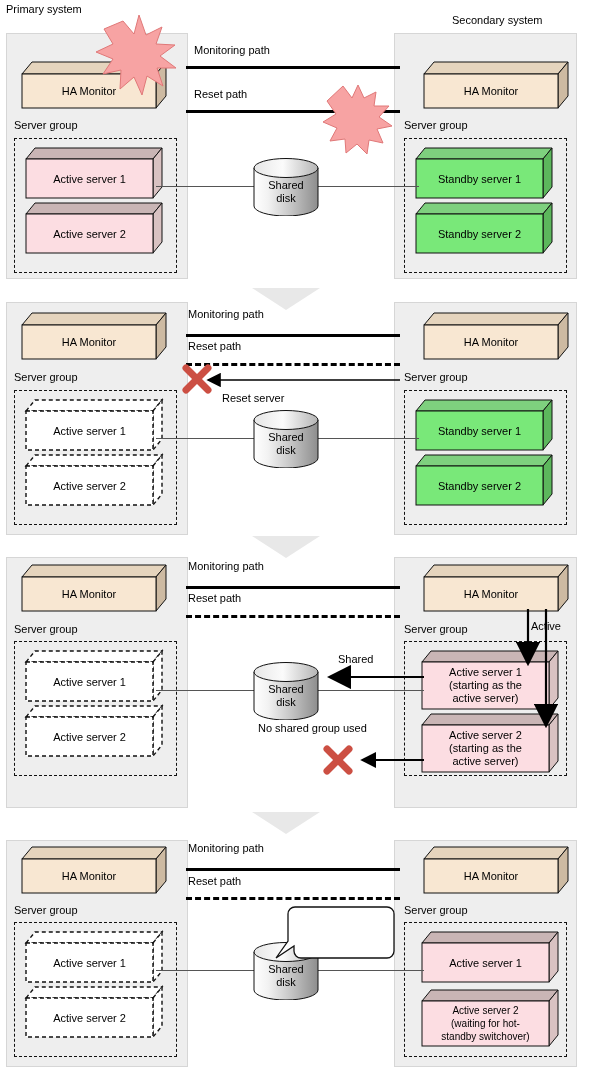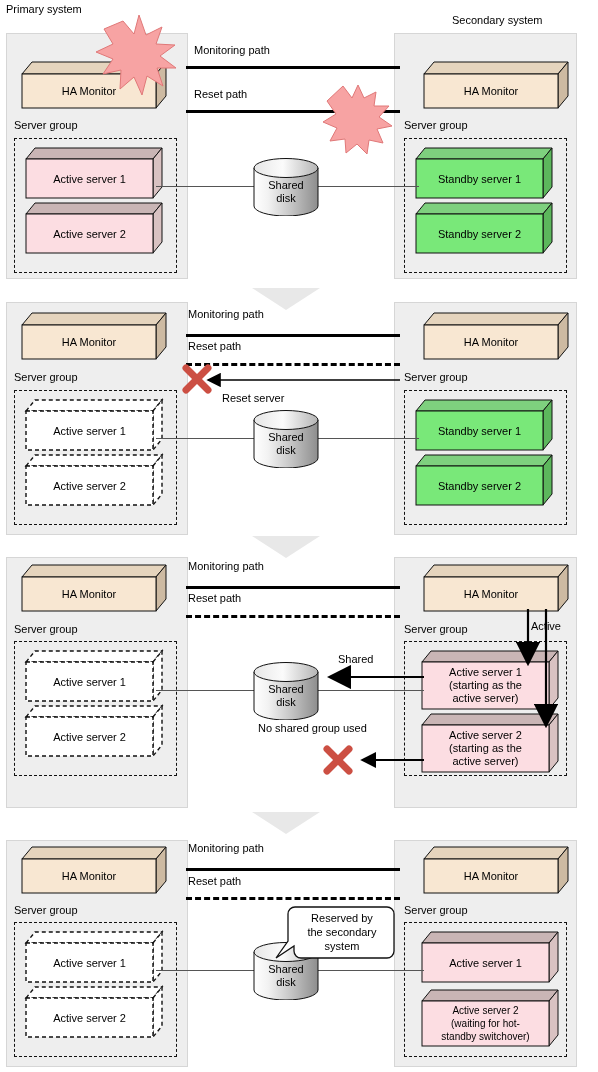--- a/index.html
+++ b/index.html
@@ -421,17 +421,14 @@
     <g>
       <line x1="327" y1="749" x2="349" y2="771" stroke="#cc4f43" stroke-width="7" stroke-linecap="round"></line>
       <line x1="349" y1="749" x2="327" y2="771" stroke="#cc4f43" stroke-width="7" stroke-linecap="round"></line>
     </g>
 
     <g>
       <path d="M295,907 L387,907 A7,7 0 0 1 394,914 L394,951 A7,7 0 0 1 387,958 L301,958 A7,7 0 0 1 294,951 L294,946 L276,958 L288,941 L288,914 A7,7 0 0 1 295,907 Z" fill="#ffffff" stroke="#111" stroke-width="1.3"></path>
     </g>
   </svg>
 
-  <div class="lbl center" style="left:292px;top:911px;width:100px;line-height:14px;white-space:pre-line;">Reserved by
-the secondary
-system</div>
 
 </div>
 
 </body></html>

